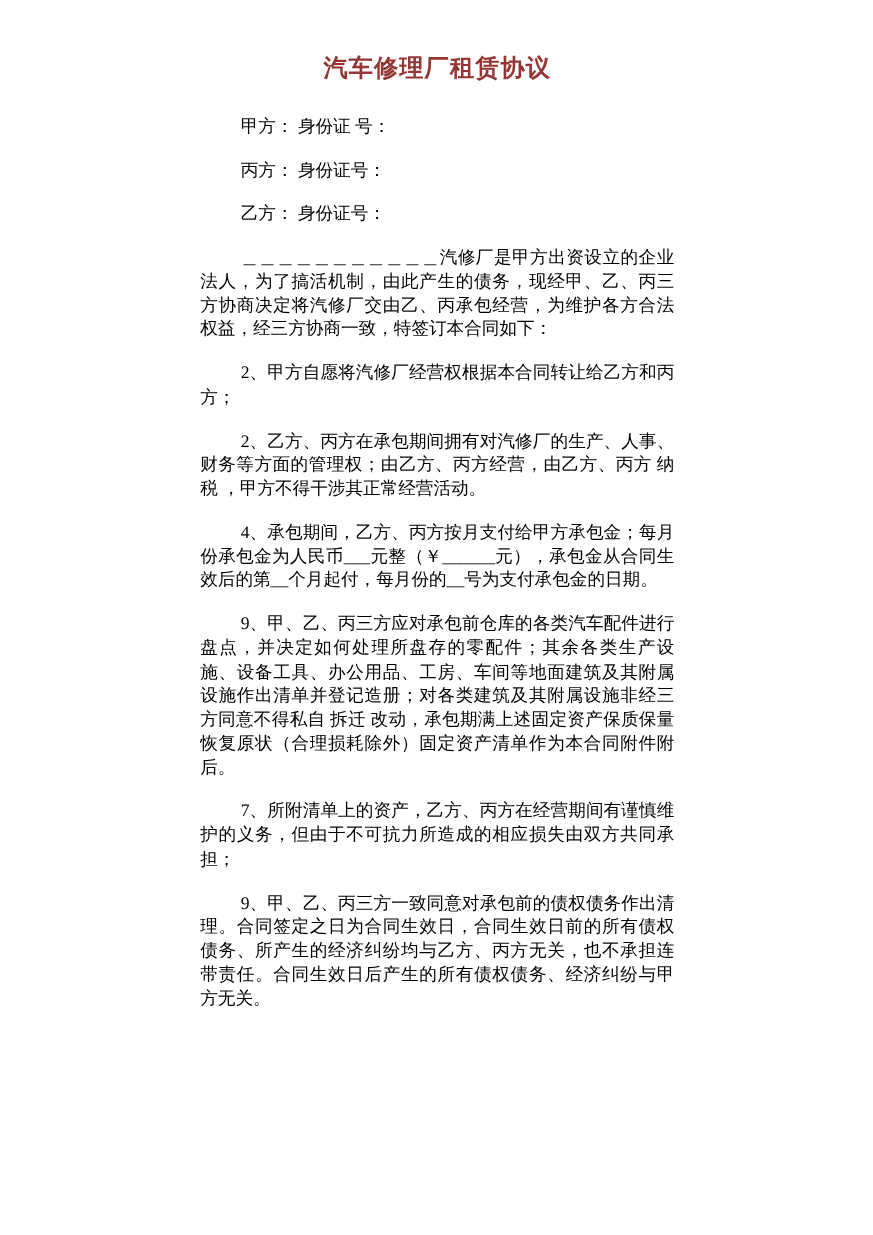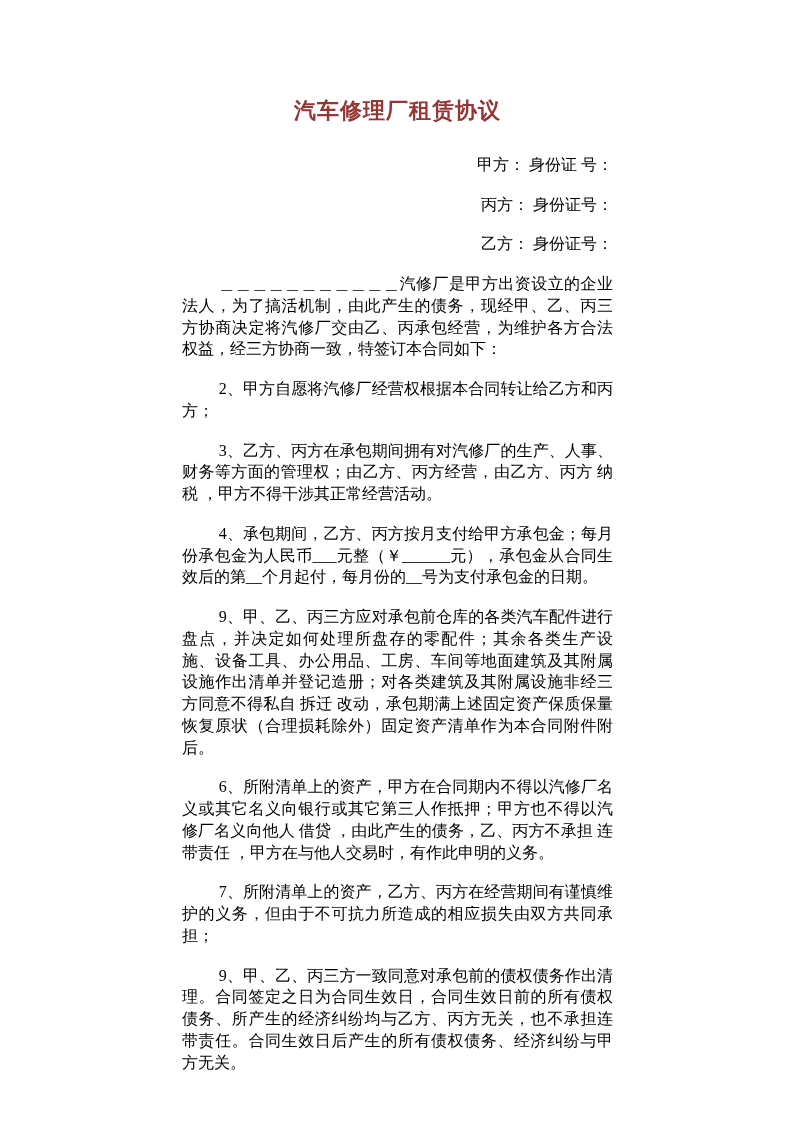--- a/index.html
+++ b/index.html
@@ -7,21 +7,21 @@
     padding: 0;
     background: #ffffff;
   }
   .page {
     position: relative;
     width: 656px;
     height: 1123px;
     margin: 0 auto;
     background: #ffffff;
     box-sizing: border-box;
-    padding: 96px 112px 40px 113px;
+    padding: 47px 112px 40px 113px;
     font-family: "Liberation Serif", "DejaVu Serif", serif;
     font-size: 16px;
     line-height: 1.36;
     color: #000000;
     overflow: hidden;
   }
   .doc-title {
     font-size: 22px;
     font-weight: bold;
     text-align: center;
@@ -30,47 +30,46 @@
   }
   .para {
     margin: 0 0 18px 0;
     text-indent: 2.3em;
     text-align: justify;
     word-break: break-all;
   }
   .party {
     margin: 0 0 18px 0;
     text-indent: 2.3em;
-    text-align: right;
+    text-align: left;
   }
 </style>
 </head>
 <body>
 
 <div class="page">
 
   <h1 class="doc-title" style="color: rgb(148, 54, 52);">汽车修理厂租赁协议</h1>
 
   <p class="party">甲方：  身份证 号：</p>
 
   <p class="party">丙方： 身份证号：</p>
 
   <p class="party">乙方： 身份证号：</p>
 
   <p class="para">＿＿＿＿＿＿＿＿＿＿＿汽修厂是甲方出资设立的企业法人，为了搞活机制，由此产生的债务，现经甲、乙、丙三方协商决定将汽修厂交由乙、丙承包经营，为维护各方合法权益，经三方协商一致，特签订本合同如下：</p>
 
 
   <p class="para">2、甲方自愿将汽修厂经营权根据本合同转让给乙方和丙方；</p>
 
-  <p class="para">3、乙方、丙方在承包期间拥有对汽修厂的生产、人事、财务等方面的管理权；由乙方、丙方经营，由乙方、丙方 纳税 ，甲方不得干涉其正常经营活动。</p>
+  <p class="para">2、乙方、丙方在承包期间拥有对汽修厂的生产、人事、财务等方面的管理权；由乙方、丙方经营，由乙方、丙方 纳税 ，甲方不得干涉其正常经营活动。</p>
 
   <p class="para">4、承包期间，乙方、丙方按月支付给甲方承包金；每月份承包金为人民币___元整（￥______元），承包金从合同生效后的第__个月起付，每月份的__号为支付承包金的日期。</p>
 
   <p class="para">9、甲、乙、丙三方应对承包前仓库的各类汽车配件进行盘点，并决定如何处理所盘存的零配件；其余各类生产设施、设备工具、办公用品、工房、车间等地面建筑及其附属设施作出清单并登记造册；对各类建筑及其附属设施非经三方同意不得私自 拆迁 改动，承包期满上述固定资产保质保量恢复原状（合理损耗除外）固定资产清单作为本合同附件附后。</p>
 
-  <p class="para">6、所附清单上的资产，甲方在合同期内不得以汽修厂名义或其它名义向银行或其它第三人作抵押；甲方也不得以汽修厂名义向他人 借贷 ，由此产生的债务，乙、丙方不承担 连带责任 ，甲方在与他人交易时，有作此申明的义务。</p>
 
   <p class="para">7、所附清单上的资产，乙方、丙方在经营期间有谨慎维护的义务，但由于不可抗力所造成的相应损失由双方共同承担；</p>
 
 
   <p class="para">9、甲、乙、丙三方一致同意对承包前的债权债务作出清理。合同签定之日为合同生效日，合同生效日前的所有债权债务、所产生的经济纠纷均与乙方、丙方无关，也不承担连带责任。合同生效日后产生的所有债权债务、经济纠纷与甲方无关。</p>
 
 </div>
 
 </body></html>

